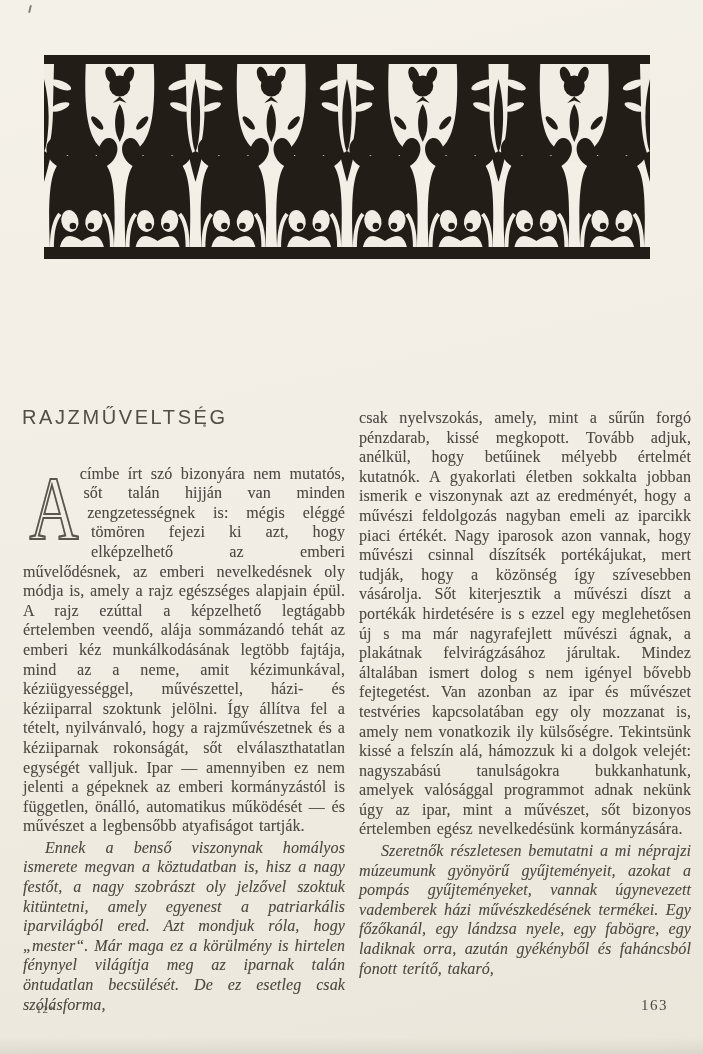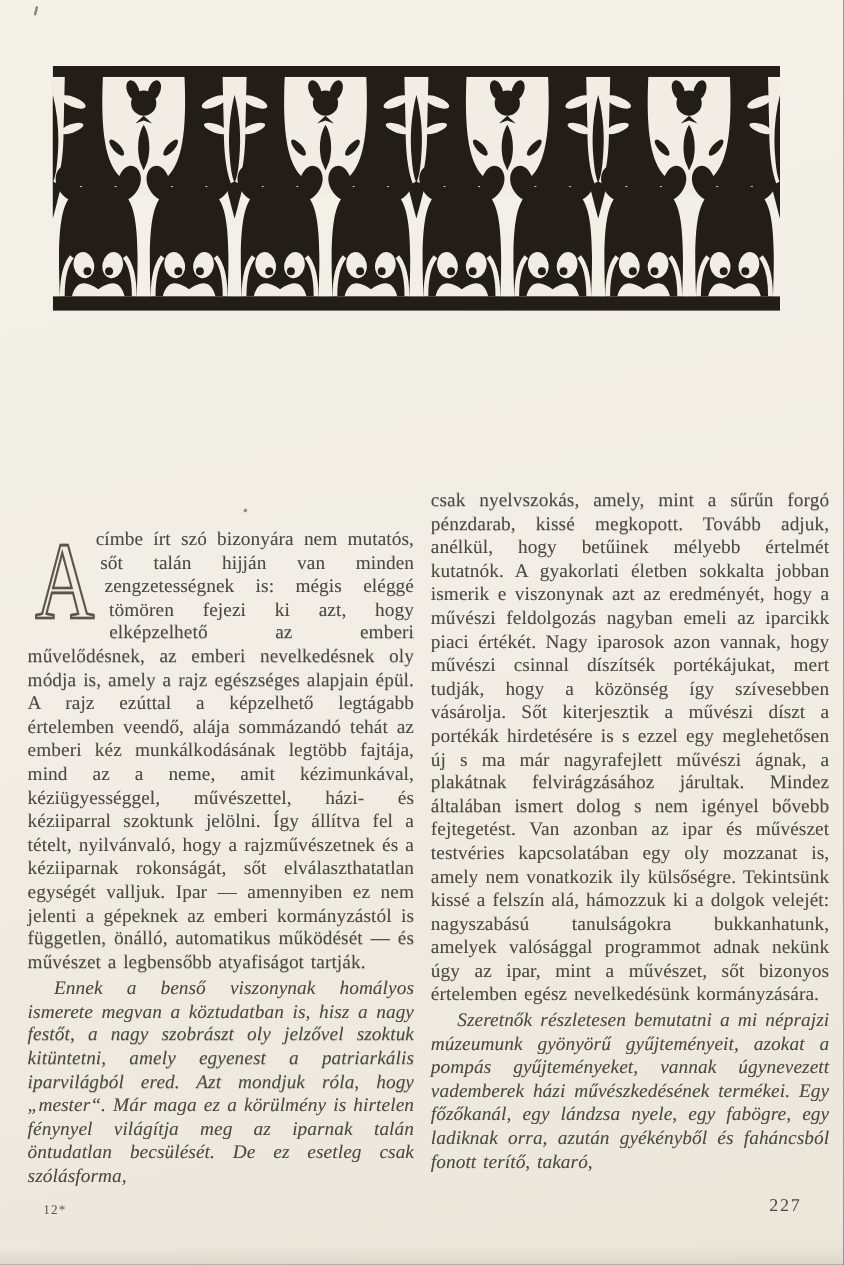--- a/index.html
+++ b/index.html
@@ -81,29 +81,30 @@
     <use href="#ounit"></use>
     <use href="#ounit" x="151.5"></use>
     <use href="#ounit" x="303"></use>
     <use href="#ounit" x="454.5"></use>
     <use href="#ostem" x="606"></use>
     <rect x="0" y="0" width="606" height="9" fill="#221e17"></rect>
     <rect x="0" y="192" width="606" height="12" fill="#221e17"></rect>
   </svg>
 
   <div class="col col-left">
+    <h1 class="title">RAJZMŰVELTSÉG</h1>
     <p class="p-first">
       <span class="dropcap"><svg width="62" height="76" viewBox="0 0 62 76">
             <text transform="translate(31,72) scale(0.74,1)" text-anchor="middle" font-size="92" font-family="Liberation Serif, serif" fill="#f1ede4" stroke="#5a564d" stroke-width="2.2">A</text>
           </svg></span><span>címbe írt szó bizonyára nem mutatós, sőt talán hijján van minden zengzetességnek is: mégis eléggé tömören fejezi ki azt, hogy elképzelhető az emberi művelődésnek, az emberi nevelkedésnek oly módja is, amely a rajz egészséges alapjain épül. A rajz ezúttal a képzelhető legtágabb értelemben veendő, alája sommázandó tehát az emberi kéz munkálkodásának legtöbb fajtája, mind az a neme, amit kézimunkával, kéziügyességgel, művészettel, házi- és kéziiparral szoktunk jelölni. Így állítva fel a tételt, nyilvánvaló, hogy a rajzművészetnek és a kéziiparnak rokonságát, sőt elválaszthatatlan egységét valljuk. Ipar — amennyiben ez nem jelenti a gépeknek az emberi kormányzástól is független, önálló, automatikus működését — és művészet a legbensőbb atyafiságot tartják.</span>
     </p>
     <p class="indent">Ennek a benső viszonynak homályos ismerete megvan a köztudatban is, hisz a nagy festőt, a nagy szobrászt oly jelzővel szoktuk kitüntetni, amely egyenest a patriarkális iparvilágból ered. Azt mondjuk róla, hogy „mester“. Már maga ez a körülmény is hirtelen fénynyel világítja meg az iparnak talán öntudatlan becsülését. De ez esetleg csak szólásforma,</p>
   </div>
 
   <div class="col col-right">
     <p>csak nyelvszokás, amely, mint a sűrűn forgó pénzdarab, kissé megkopott. Tovább adjuk, anélkül, hogy betűinek mélyebb értelmét kutatnók. A gyakorlati életben sokkalta jobban ismerik e viszonynak azt az eredményét, hogy a művészi feldolgozás nagyban emeli az iparcikk piaci értékét. Nagy iparosok azon vannak, hogy művészi csinnal díszítsék portékájukat, mert tudják, hogy a közönség így szívesebben vásárolja. Sőt kiterjesztik a művészi díszt a portékák hirdetésére is s ezzel egy meglehetősen új s ma már nagyrafejlett művészi ágnak, a plakátnak felvirágzásához járultak. Mindez általában ismert dolog s nem igényel bővebb fejtegetést. Van azonban az ipar és művészet testvéries kapcsolatában egy oly mozzanat is, amely nem vonatkozik ily külsőségre. Tekintsünk kissé a felszín alá, hámozzuk ki a dolgok velejét: nagyszabású tanulságokra bukkanhatunk, amelyek valósággal programmot adnak nekünk úgy az ipar, mint a művészet, sőt bizonyos értelemben egész nevelkedésünk kormányzására.</p>
     <p class="indent">Szeretnők részletesen bemutatni a mi néprajzi múzeumunk gyönyörű gyűjteményeit, azokat a pompás gyűjteményeket, vannak úgynevezett vademberek házi művészkedésének termékei. Egy főzőkanál, egy lándzsa nyele, egy fabögre, egy ladiknak orra, azután gyékényből és faháncsból fonott terítő, takaró,</p>
   </div>
 
   <div class="footer-sig">12*</div>
-  <div class="footer-page">227</div>
+  <div class="footer-page">163</div>
 
 </div>
 
 </body></html>

